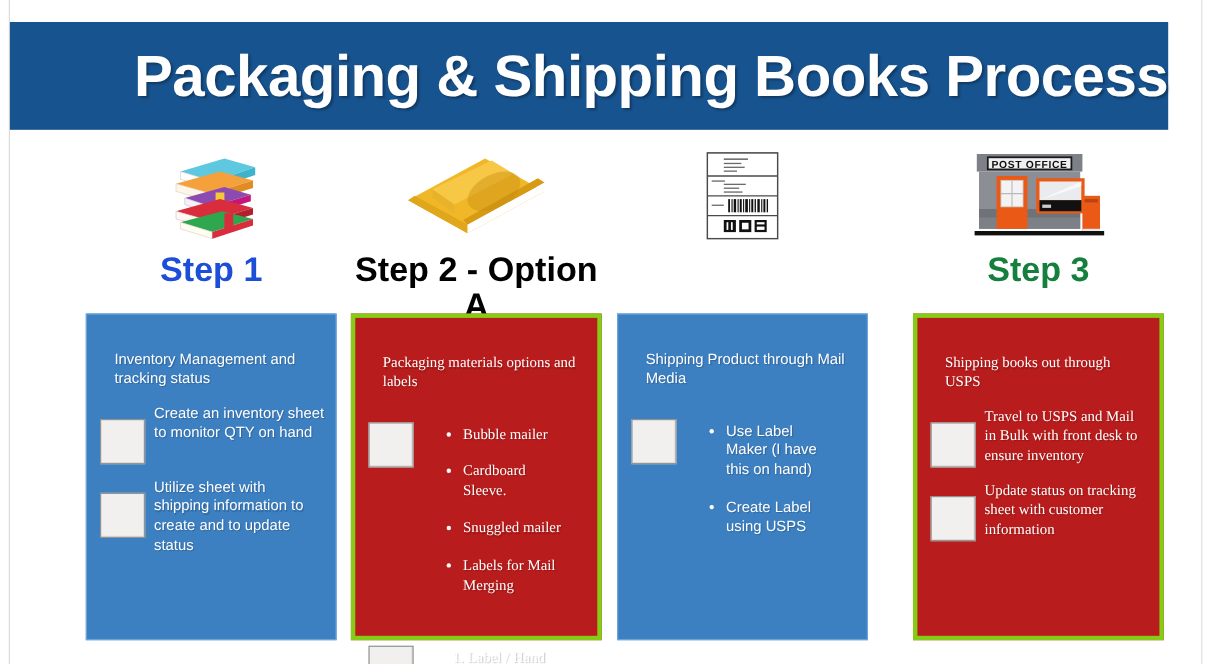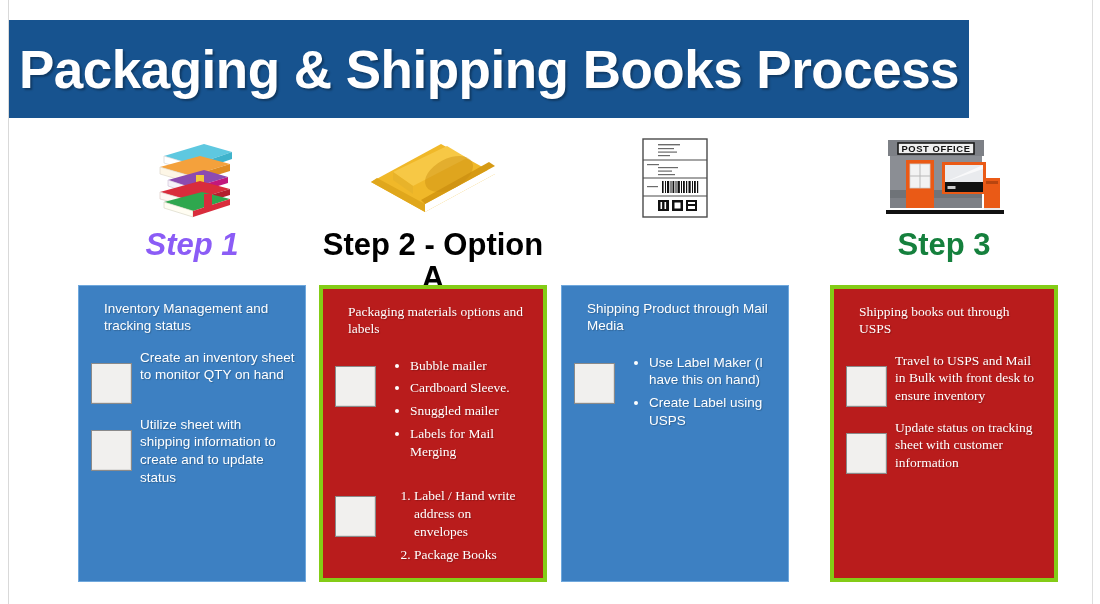--- a/index.html
+++ b/index.html
@@ -26,26 +26,26 @@
     position: absolute;
     left: 1092px; top: 0; width: 1px; height: 604px;
     background: #dddddd;
   }
 
   
   .title-banner {
     position: absolute;
     left: 9px;
     top: 20px;
-    width: 960px;
+    width: 1053px;
     height: 98px;
     background: #17538f;
     display: flex;
     align-items: center;
-    justify-content: center;
+    justify-content: flex-end;
     box-sizing: border-box;
   }
   .title-text {
     color: #ffffff;
     font-size: 53px;
     font-weight: bold;
     letter-spacing: -0.5px;
     line-height: 1;
     text-shadow: 2px 2px 2px rgba(0,0,0,0.30);
     white-space: nowrap;
@@ -77,33 +77,33 @@
     justify-content: center;
   }
 
   .step-heading {
     text-align: center;
     font-size: 31px;
     font-weight: bold;
     line-height: 1.08;
     margin-top: 10px;
   }
-  .heading-1 { color: #8b5cf6; font-style: italic; }
+  .heading-1 { color: #1d4ed8; }
   .heading-2 { color: #000000; }
   .heading-3 { color: #19409a; }
   .heading-4 { color: #15803d; }
 
   
   .card {
     position: absolute;
     top: 155px;
     width: 228px;
     height: 297px;
     box-sizing: border-box;
-    padding: 14px 10px 10px 12px;
+    padding: 32px 10px 10px 12px;
     color: #ffffff;
   }
   .card-light {
     background: #3d80c2;
     border: 1px solid #6fa8dd;
   }
   .card-dark {
     background: #b91c1c;
     border: 4px solid #84cc16;
     font-family: Liberation Serif, serif;
@@ -141,21 +141,21 @@
     text-shadow: 1px 1px 1px rgba(0,0,0,0.22);
   }
   ul.bullets, ol.numbers {
     margin: 0;
     padding-left: 21px;
     font-size: 13.5px;
     line-height: 1.33;
   }
   ul.bullets li, ol.numbers li {
     text-shadow: 1px 1px 1px rgba(0,0,0,0.22);
-    margin: 5px;
+    margin: 16px;
   }
   ol.numbers { padding-left: 25px; }
 
   
   .row-tight { margin-bottom: 16px; }
 
   
   .icon-books, .icon-mailer, .icon-label, .icon-postoffice {
     display: block;
   }

